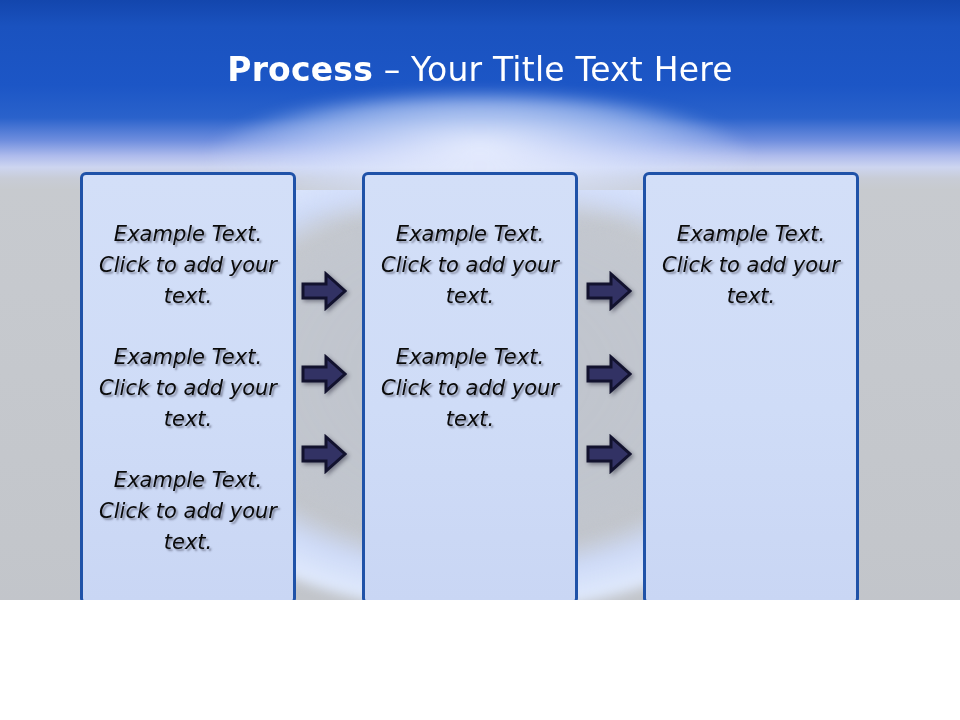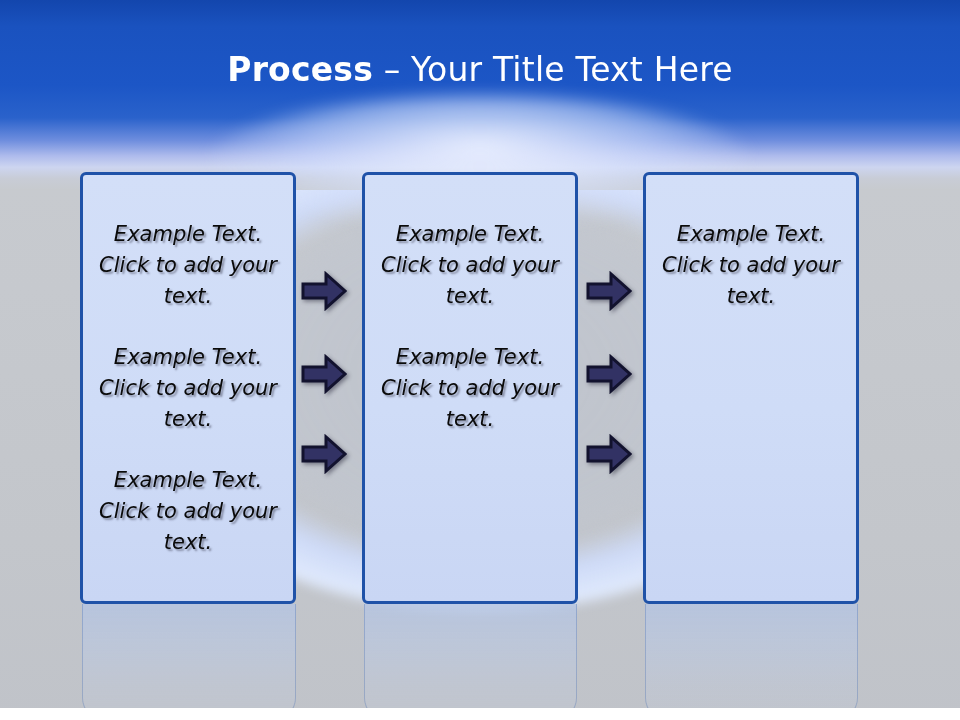--- a/index.html
+++ b/index.html
@@ -3,21 +3,21 @@
 <meta charset="utf-8">
 <style>
   html, body {
     margin: 0;
     padding: 0;
     background: #ffffff;
   }
   #slide {
     position: relative;
     width: 960px;
-    height: 708px;
+    height: 600px;
     overflow: hidden;
     font-family: "DejaVu Sans", sans-serif;
     background: #c7cace;
   }
 
   
   .bg-base {
     position: absolute;
     left: 0; top: 0;
     width: 960px; height: 720px;

